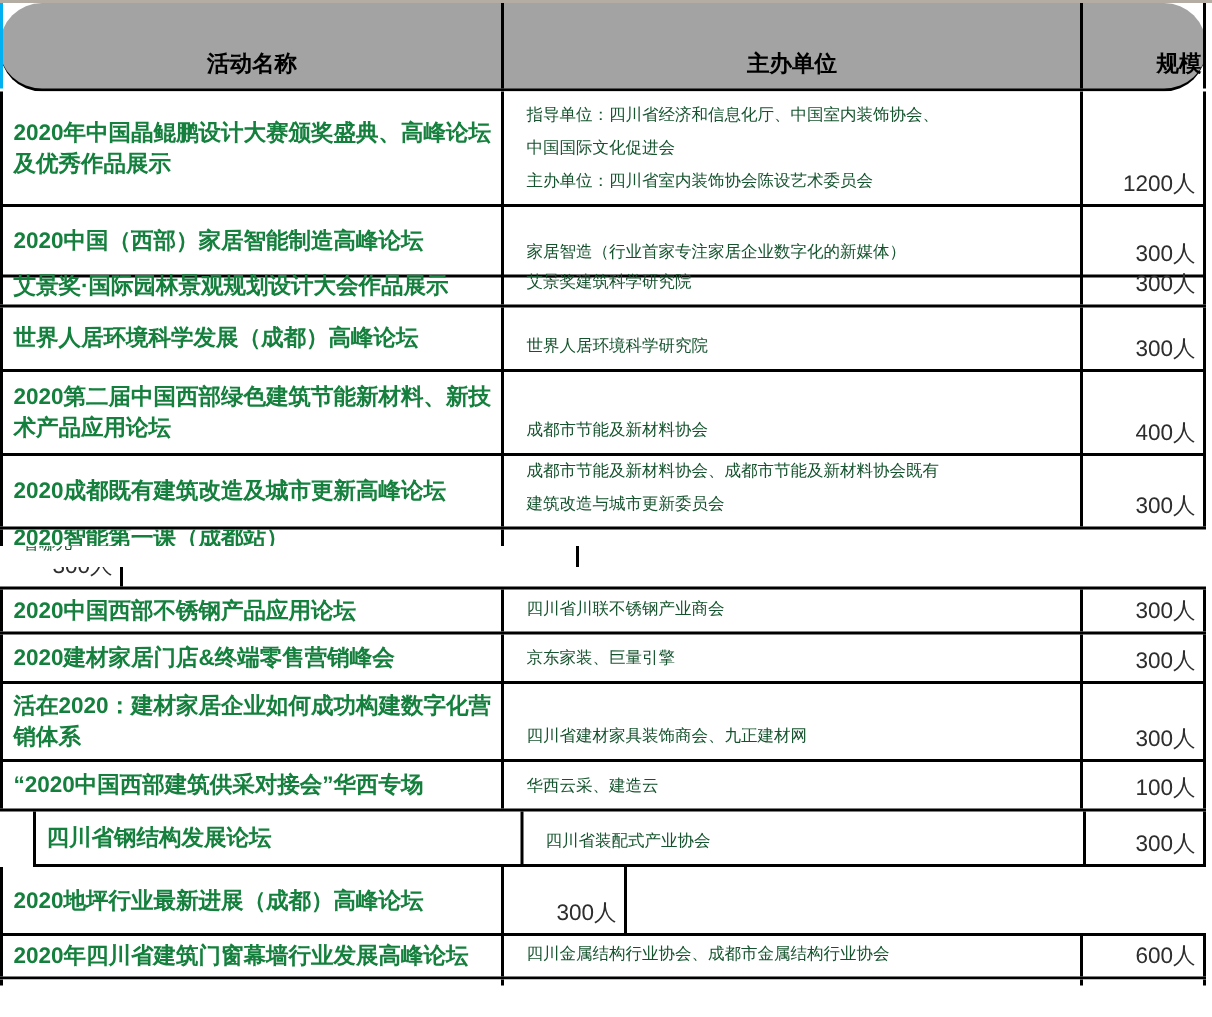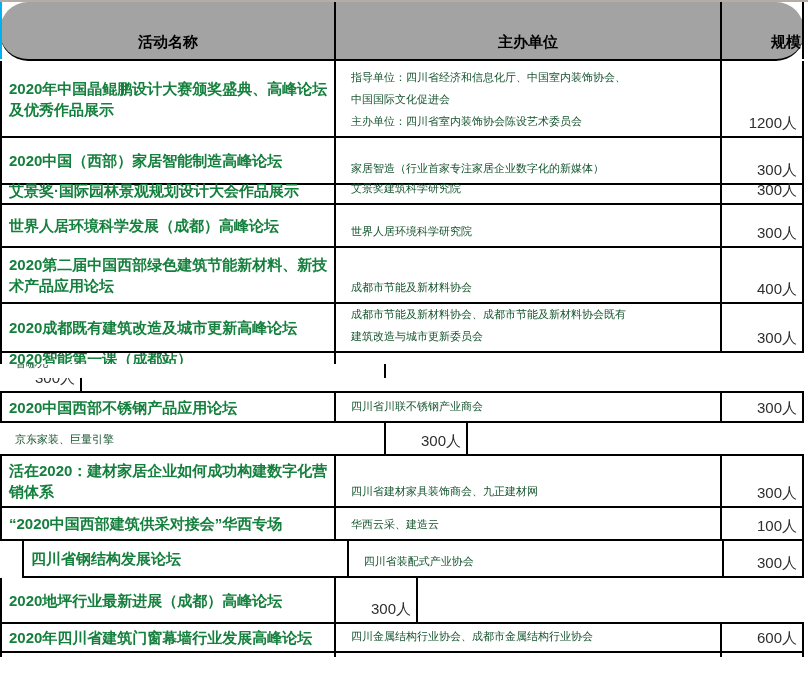--- a/index.html
+++ b/index.html
@@ -148,20 +148,23 @@
           <span>2020中国西部不锈钢产品应用论坛</span>
         </div>
         <div class="cell c2 body">
           <span>四川省川联不锈钢产业商会</span>
         </div>
         <div class="cell c3 body">
           <span>300人</span>
         </div>
       </div>
       <div class="row" style="height: 33px;">
+        <div class="cell c1 body">
+          <span>2020建材家居门店&amp;终端零售营销峰会</span>
+        </div>
         <div class="cell c2 body">
           <span>京东家装、巨量引擎</span>
         </div>
         <div class="cell c3 body">
           <span>300人</span>
         </div>
       </div>
       <div class="row" style="height: 52px;">
         <div class="cell c1 body">
           <span>活在2020：建材家居企业如何成功构建数字化营

